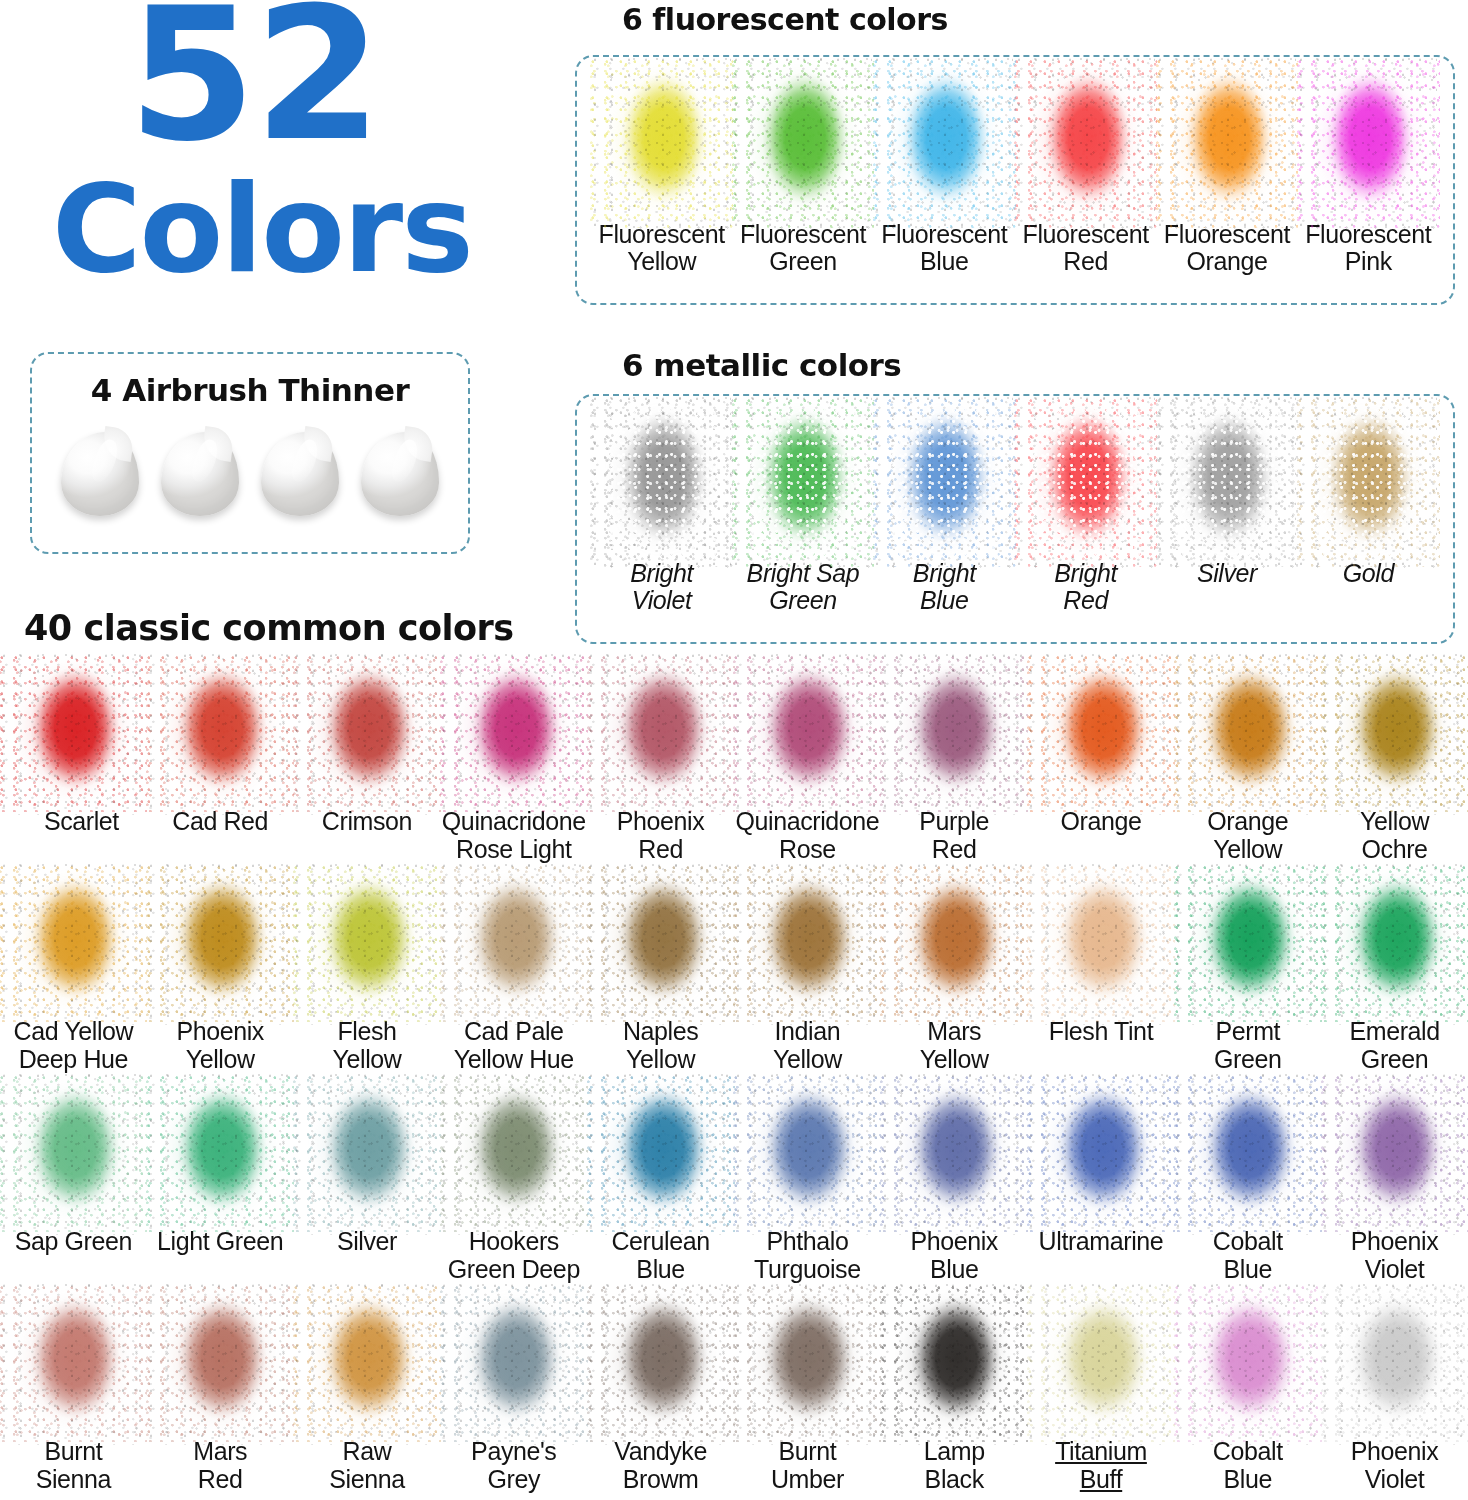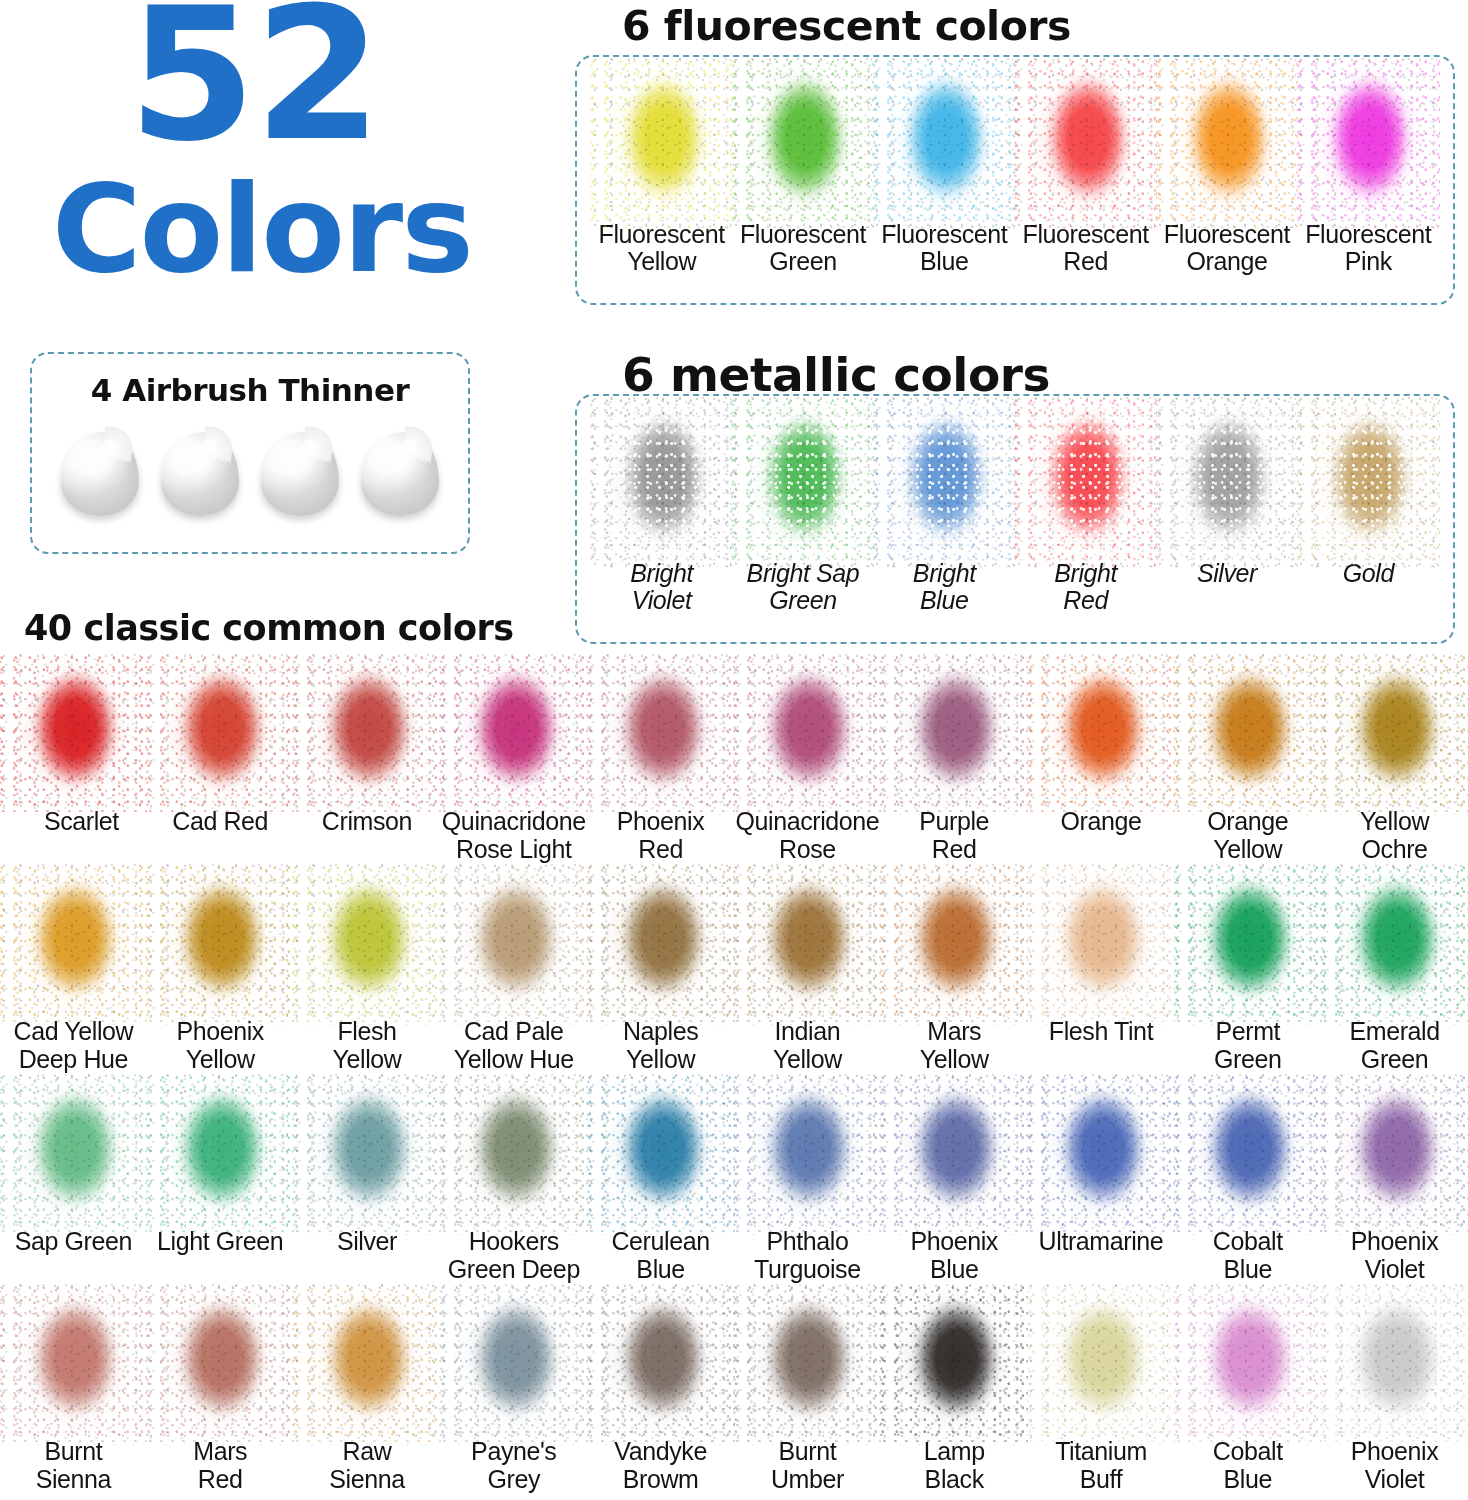--- a/index.html
+++ b/index.html
@@ -38,22 +38,22 @@
 
   
   .section-head {
     position: absolute;
     font-family: "DejaVu Sans", sans-serif;
     font-weight: bold;
     color: #111111;
     white-space: nowrap;
     letter-spacing: -0.5px;
   }
-  #head-fluor { left: 622px; top: 2px;  font-size: 41px; }
-  #head-metal { left: 622px; top: 347px; font-size: 47px; }
+  #head-fluor { left: 622px; top: 2px;  font-size: 30px; }
+  #head-metal { left: 622px; top: 347px; font-size: 31px; }
   #head-classic { left: 24px; top: 608px; font-size: 35px; }
 
   
   #thinner-box { left: 30px; top: 352px; width: 440px; height: 202px; }
   #thinner-title {
     position: absolute; left: 0; right: 0; top: 18px; text-align: center;
     font-family: "DejaVu Sans", sans-serif; font-weight: bold;
     font-size: 31px; color: #111; letter-spacing: -0.5px;
   }
   #thinner-drops {
@@ -677,21 +677,21 @@
         <div class="cg-label" style="color: rgb(20, 20, 20);">Lamp
 Black</div>
       </div>
       <div class="cg-cell">
         <div class="cg-spray">
           <div style="position: absolute; inset: -10% -18%; background: radial-gradient(38% 42% at 50% 48%, rgba(216, 212, 154, 0.3) 0%, rgba(216, 212, 154, 0.14) 55%, rgba(216, 212, 154, 0.04) 80%, rgba(255, 255, 255, 0) 100%); filter: blur(3px);"></div>
           <div style="position: absolute; inset: 0px; background: radial-gradient(40% 44% at 52% 46%, rgba(216, 212, 154, 0.97) 0%, rgba(216, 212, 154, 0.92) 46%, rgba(216, 212, 154, 0.55) 68%, rgba(216, 212, 154, 0.22) 82%, rgba(216, 212, 154, 0.05) 93%, rgba(255, 255, 255, 0) 100%); filter: blur(0.6px);"></div>
           <div style="position: absolute; inset: -6% -16%; opacity: 0.8; background-image: radial-gradient(circle at 20% 14%, rgba(216, 212, 154, 0.55) 0px, rgba(216, 212, 154, 0.55) 1.1px, transparent 1.6px), radial-gradient(circle at 72% 24%, rgba(216, 212, 154, 0.45) 0px, rgba(216, 212, 154, 0.45) 1.1px, transparent 1.6px), radial-gradient(circle at 40% 70%, rgba(216, 212, 154, 0.4) 0px, rgba(216, 212, 154, 0.4) 1.1px, transparent 1.6px), radial-gradient(circle at 86% 66%, rgba(216, 212, 154, 0.35) 0px, rgba(216, 212, 154, 0.35) 1.1px, transparent 1.6px), radial-gradient(circle at 8% 52%, rgba(216, 212, 154, 0.35) 0px, rgba(216, 212, 154, 0.35) 1.1px, transparent 1.6px); background-size: 14px 12px, 21px 18px, 11px 16px, 26px 22px, 17px 11px;"></div>
           <div class="speck"></div>
         </div>
-        <div class="cg-label" style="color: rgb(20, 20, 20);">Titanium
+        <div class="cg-label" style="color: rgb(20, 20, 20); text-decoration: underline;">Titanium
 Buff</div>
       </div>
       <div class="cg-cell">
         <div class="cg-spray">
           <div style="position: absolute; inset: -10% -18%; background: radial-gradient(38% 42% at 50% 48%, rgba(217, 140, 207, 0.3) 0%, rgba(217, 140, 207, 0.14) 55%, rgba(217, 140, 207, 0.04) 80%, rgba(255, 255, 255, 0) 100%); filter: blur(3px);"></div>
           <div style="position: absolute; inset: 0px; background: radial-gradient(40% 44% at 52% 46%, rgba(217, 140, 207, 0.97) 0%, rgba(217, 140, 207, 0.92) 46%, rgba(217, 140, 207, 0.55) 68%, rgba(217, 140, 207, 0.22) 82%, rgba(217, 140, 207, 0.05) 93%, rgba(255, 255, 255, 0) 100%); filter: blur(0.6px);"></div>
           <div style="position: absolute; inset: -6% -16%; opacity: 0.8; background-image: radial-gradient(circle at 20% 14%, rgba(217, 140, 207, 0.55) 0px, rgba(217, 140, 207, 0.55) 1.1px, transparent 1.6px), radial-gradient(circle at 72% 24%, rgba(217, 140, 207, 0.45) 0px, rgba(217, 140, 207, 0.45) 1.1px, transparent 1.6px), radial-gradient(circle at 40% 70%, rgba(217, 140, 207, 0.4) 0px, rgba(217, 140, 207, 0.4) 1.1px, transparent 1.6px), radial-gradient(circle at 86% 66%, rgba(217, 140, 207, 0.35) 0px, rgba(217, 140, 207, 0.35) 1.1px, transparent 1.6px), radial-gradient(circle at 8% 52%, rgba(217, 140, 207, 0.35) 0px, rgba(217, 140, 207, 0.35) 1.1px, transparent 1.6px); background-size: 14px 12px, 21px 18px, 11px 16px, 26px 22px, 17px 11px;"></div>
           <div class="speck"></div>
         </div>
         <div class="cg-label" style="color: rgb(20, 20, 20);">Cobalt

